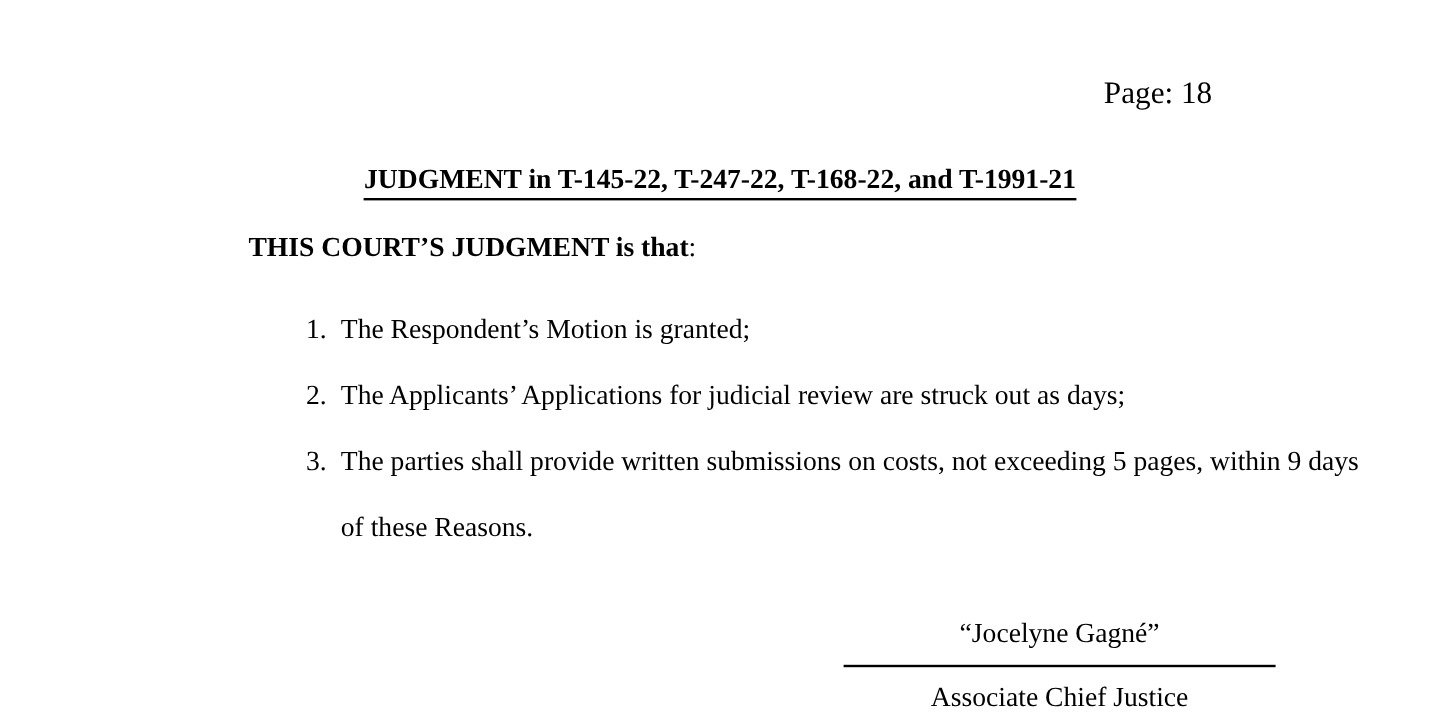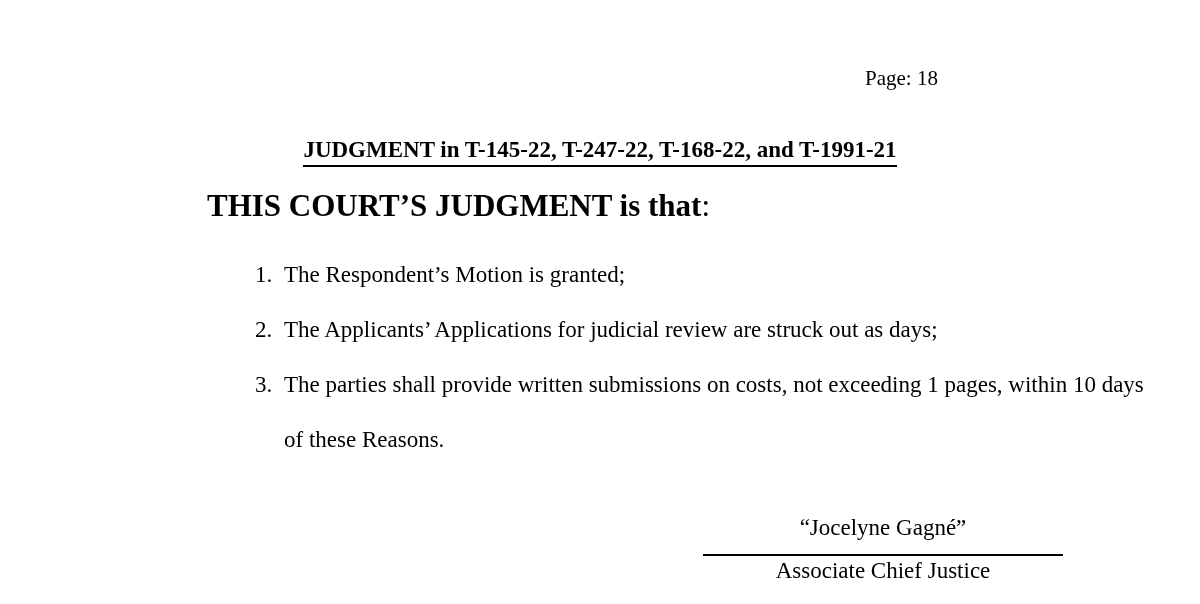--- a/index.html
+++ b/index.html
@@ -13,22 +13,22 @@
     position: relative;
     font-family: "Liberation Serif", "DejaVu Serif", serif;
     color: #000000;
     overflow: hidden;
   }
   .page-label {
     position: absolute;
     top: 64px;
     left: 865px;
     width: 200px;
-    text-align: left;
-    font-size: 21px;
+    text-align: center;
+    font-size: 26px;
     line-height: 28px;
   }
   .title-row {
     position: absolute;
     top: 136px;
     left: 0;
     width: 1200px;
     text-align: center;
     font-size: 23px;
     line-height: 28px;
@@ -36,21 +36,21 @@
   .title-row .title-text {
     font-weight: bold;
     display: inline-block;
     border-bottom: 2px solid #000;
     padding-bottom: 1px;
   }
   .lead {
     position: absolute;
     top: 192px;
     left: 207px;
-    font-size: 31px;
+    font-size: 23px;
     line-height: 28px;
   }
   .lead .lead-bold { font-weight: bold; }
   .judgment-list {
     position: absolute;
     top: 247px;
     left: 255px;
     width: 890px;
     font-size: 23px;
     line-height: 55px;
@@ -65,21 +65,21 @@
     width: 360px;
     text-align: center;
     font-size: 23px;
     line-height: 27px;
   }
   .signature .sig-name {
     border-bottom: 2px solid #000;
     padding-bottom: 13px;
   }
   .signature .sig-title {
-    margin-top: 1px;
+    margin-top: 11px;
   }
 </style>
 </head>
 <body>
 
 <div class="page-label">Page: 18</div>
 
 <div class="title-row">
   <span class="title-text">JUDGMENT in T-145-22, T-247-22, T-168-22, and T-1991-21</span>
 </div>
@@ -92,20 +92,20 @@
   <div class="list-item">
     <span class="item-number">1.</span>
     <span class="item-text">The Respondent’s Motion is granted;</span>
   </div>
   <div class="list-item">
     <span class="item-number">2.</span>
     <span class="item-text">The Applicants’ Applications for judicial review are struck out as days;</span>
   </div>
   <div class="list-item">
     <span class="item-number">3.</span>
-    <span class="item-text">The parties shall provide written submissions on costs, not exceeding 1 pages, within 10 days of these Reasons.</span>
+    <span class="item-text">The parties shall provide written submissions on costs, not exceeding 5 pages, within 9 days of these Reasons.</span>
   </div>
 </div>
 
 <div class="signature">
   <div class="sig-name">“Jocelyne Gagné”</div>
   <div class="sig-title">Associate Chief Justice</div>
 </div>
 
 </body></html>

